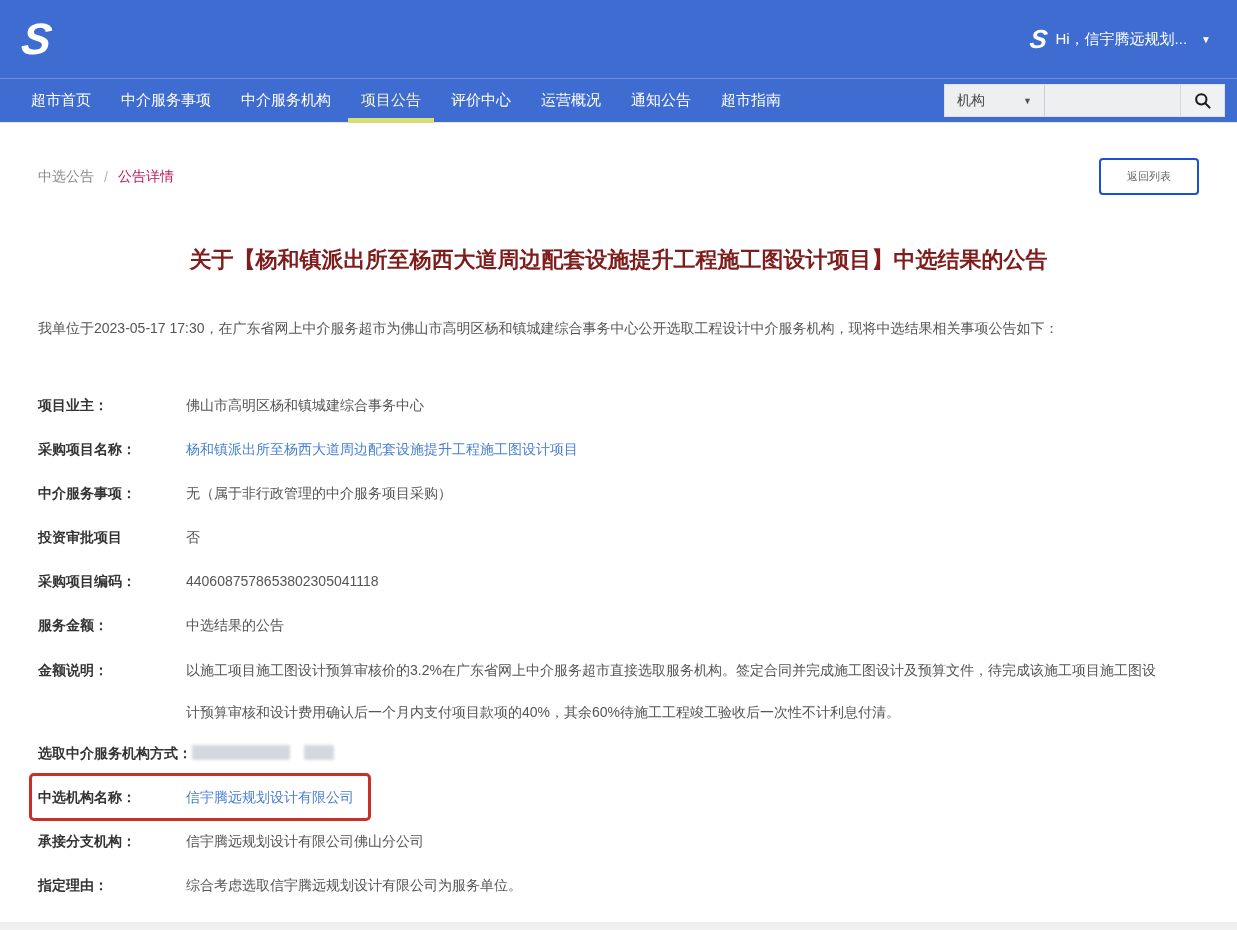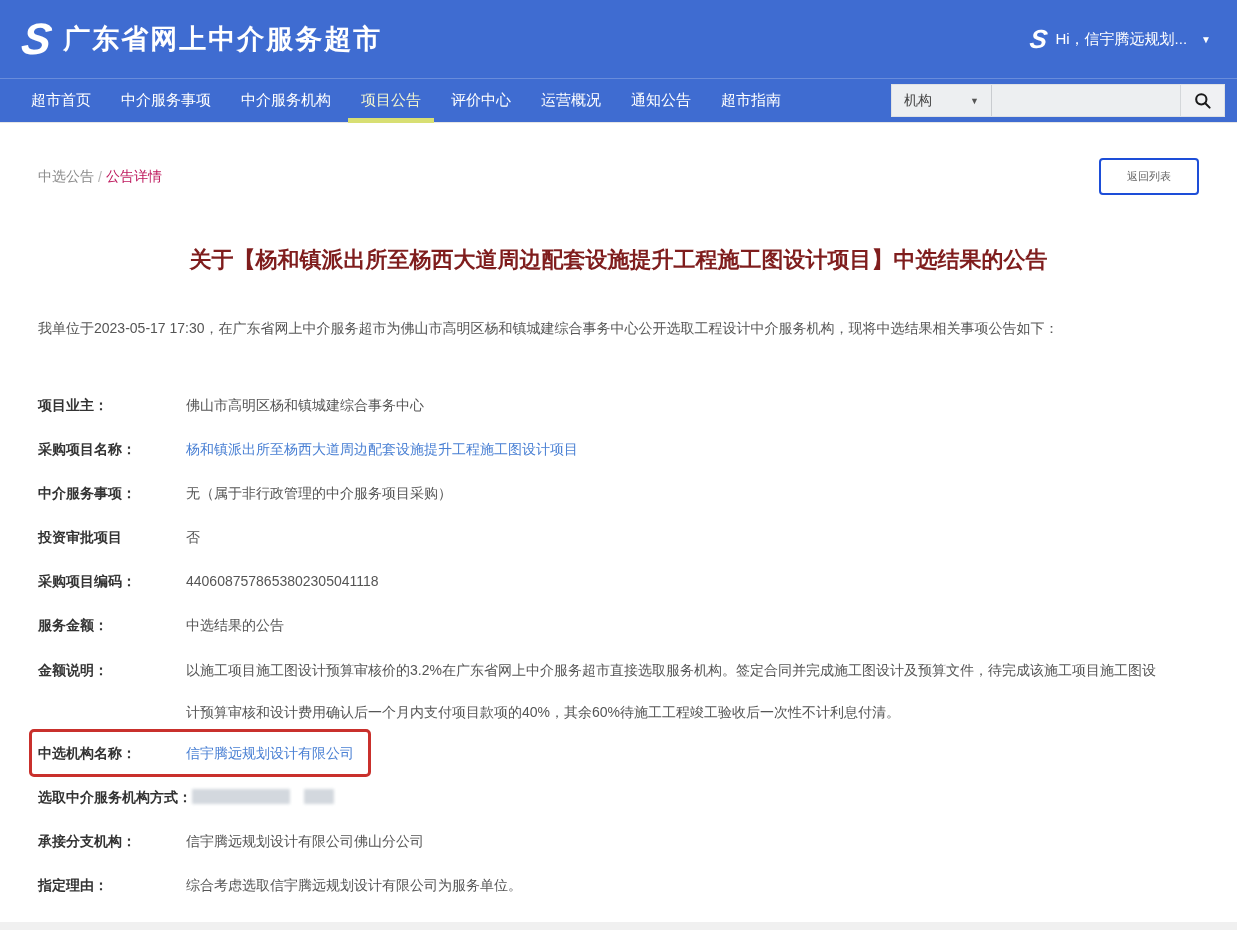--- a/index.html
+++ b/index.html
@@ -79,21 +79,21 @@
     left: 2px; right: 2px; bottom: 0;
     height: 5px;
     background: #d8df73;
   }
 
   
   .search-bar {
     display: flex;
     align-items: stretch;
     height: 33px;
-    width: 334px;
+    width: 281px;
     background: #edeff1;
     border: 1px solid #dfe1e4;
   }
   .search-category {
     width: 100px;
     display: flex;
     align-items: center;
     justify-content: space-between;
     padding: 0 12px;
     font-size: 14px;
@@ -125,21 +125,21 @@
 
   
   .page { padding: 0 38px; }
 
   .crumb-row {
     margin-top: 36px;
     display: flex;
     justify-content: space-between;
     align-items: center;
   }
-  .breadcrumb { font-size: 14px; color: #8a8a8a; display: flex; gap: 4px; align-items: center; }
+  .breadcrumb { font-size: 14px; color: #8a8a8a; display: flex; gap: 10px; align-items: center; }
   .breadcrumb .crumb-parent { color: #8a8a8a; cursor: pointer; }
   .breadcrumb .crumb-sep { color: #b5b5b5; }
   .breadcrumb .crumb-current { color: #be185d; }
   .back-btn {
     width: 100px;
     height: 37px;
     background: #fff;
     border: 2px solid #1d4ed8;
     border-radius: 4px;
     font-size: 11px;
@@ -213,21 +213,20 @@
     height: 8px;
     background: #f0f0f0;
   }
 </style>
 </head>
 <body>
 
 <header class="site-header">
   <div class="header-left">
     <span class="logo-s">S</span>
-    <span class="site-title">广东省网上中介服务超市</span>
   </div>
   <div class="header-right">
     <span class="logo-s small">S</span>
     <span>Hi，信宇腾远规划...</span>
     <span class="caret-white">▼</span>
   </div>
 </header>
 
 <nav class="main-nav">
   <div class="nav-items">
@@ -302,34 +301,34 @@
     <div class="row">
       <div class="row-label">服务金额：</div>
       <div class="row-value">中选结果的公告</div>
     </div>
 
     <div class="row tall">
       <div class="row-label">金额说明：</div>
       <div class="row-value para">以施工项目施工图设计预算审核价的3.2%在广东省网上中介服务超市直接选取服务机构。签定合同并完成施工图设计及预算文件，待完成该施工项目施工图设计预算审核和设计费用确认后一个月内支付项目款项的40%，其余60%待施工工程竣工验收后一次性不计利息付清。</div>
     </div>
 
-    <div class="row highlighted">
-      <span class="highlight-outline"></span>
-      <div class="row-label">中选机构名称：</div>
-      <a class="row-value link">信宇腾远规划设计有限公司</a>
-    </div>
-
     <div class="row">
       <div class="row-label">选取中介服务机构方式：</div>
       <div class="row-value redacted-wrap">
         <span class="redact r1"></span>
         <span class="redact r2"></span>
       </div>
     </div>
 
+    <div class="row highlighted">
+      <span class="highlight-outline"></span>
+      <div class="row-label">中选机构名称：</div>
+      <a class="row-value link">信宇腾远规划设计有限公司</a>
+    </div>
+
     <div class="row">
       <div class="row-label">承接分支机构：</div>
       <div class="row-value">信宇腾远规划设计有限公司佛山分公司</div>
     </div>
 
     <div class="row">
       <div class="row-label">指定理由：</div>
       <div class="row-value">综合考虑选取信宇腾远规划设计有限公司为服务单位。</div>
     </div>
 

